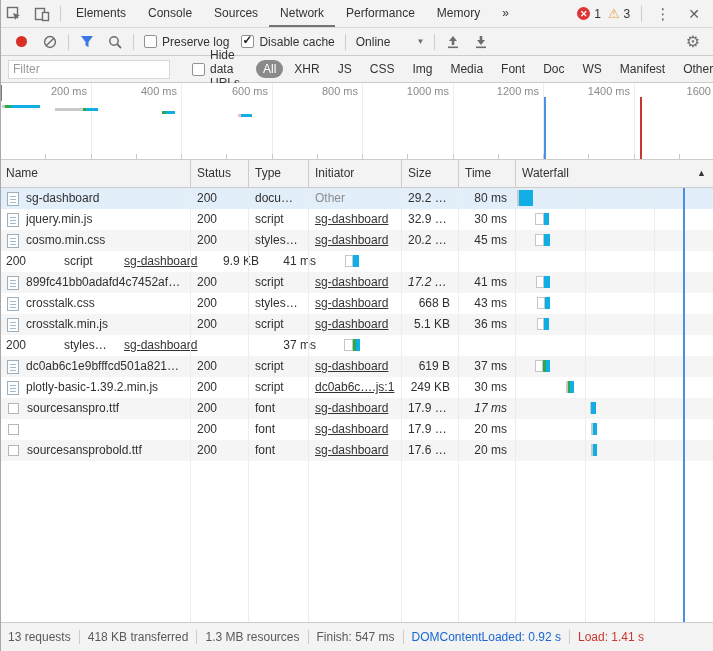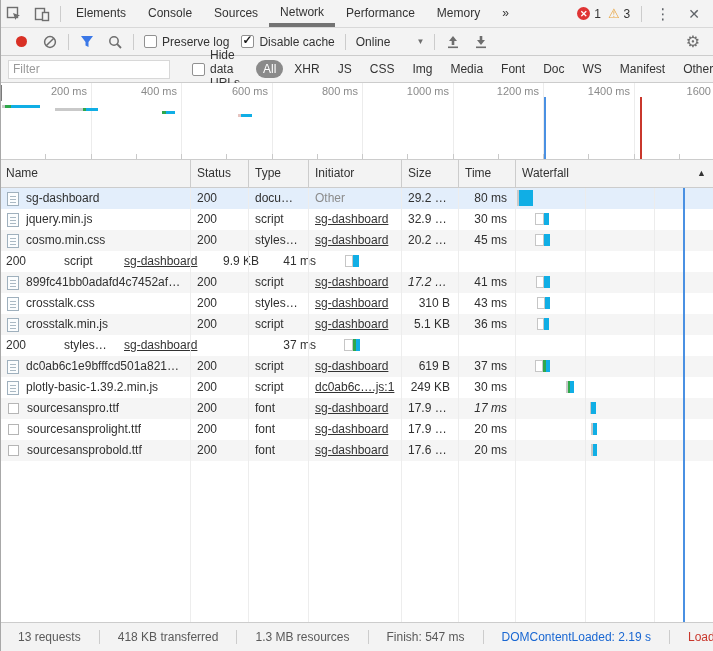--- a/index.html
+++ b/index.html
@@ -5,21 +5,21 @@
   html,body{margin:0;padding:0;background:#fff;}
   .dt{position:relative;width:713px;height:651px;background:#fff;overflow:hidden;
       font-family:"Liberation Sans",sans-serif;font-size:12px;color:#303030;}
   .left-edge{position:absolute;left:0;top:0;width:1px;height:651px;background:#a8a8a8;z-index:50;}
 
   
   .tabbar{position:absolute;top:0;left:0;width:713px;height:28px;background:#f3f3f3;
           border-bottom:1px solid #d8d8d8;box-sizing:border-box;display:flex;align-items:stretch;}
   .tbtn{width:28px;display:flex;align-items:center;justify-content:center;flex:none;}
   .tab{padding:0 11px;display:flex;align-items:center;color:#333;box-sizing:border-box;border-bottom:2px solid transparent;}
-  .tab.active{border-bottom:4px solid #737373;}
+  .tab.active{border-bottom:2px solid #737373;}
   .sep{width:1px;height:16px;background:#ccc;margin:auto 4px;flex:none;}
   .tab-right{margin-left:auto;display:flex;align-items:center;padding-right:4px;}
   .err-badge{width:13px;height:13px;border-radius:50%;background:#df3434;color:#fff;font-size:9px;
              display:flex;align-items:center;justify-content:center;font-weight:bold;}
   .badge-count{margin:0 7px 0 4px;color:#333;}
   .warn-glyph{color:#e8a33d;font-size:13px;line-height:13px;}
   .kebab{font-size:15px;color:#5f6368;padding:0 9px;letter-spacing:0;}
   .close-x{font-size:14px;color:#5f6368;padding:0 9px;}
 
   
@@ -80,21 +80,21 @@
   .wf-cell{position:relative;flex:none;box-sizing:border-box;}
   .wf-seg{position:absolute;top:4px;height:12px;box-sizing:border-box;}
   .wf-seg.wait{background:#fff;border:1px solid #c6c6c6;}
   .col-div{position:absolute;top:0;height:434px;width:1px;background:#ededed;pointer-events:none;}
   .wf-grid{position:absolute;top:0;height:434px;width:1px;background:#ececec;pointer-events:none;}
   .wf-dcl{position:absolute;top:0;height:434px;width:2px;background:#5b93e5;pointer-events:none;}
 
   
   .statusbar{position:absolute;top:622px;left:0;width:713px;height:29px;background:#f3f3f3;border-top:1px solid #ccc;
              box-sizing:border-box;display:flex;align-items:center;color:#5a5a5a;}
-  .sb-item{padding:0 18px;white-space:nowrap;}
+  .sb-item{padding:0 8px;white-space:nowrap;}
   .sb-sep{width:1px;height:14px;background:#ccc;flex:none;}
   svg{display:block;}
 </style>
 </head>
 <body>
 
 <div class="dt">
   <div class="left-edge"></div>
 
   <div class="tabbar">
@@ -335,21 +335,21 @@
         </div>
       </div>
       <div class="row">
         <div class="cell name-cell" style="width: 191px;">
           <span class="icon-doc"></span>
           <span class="name-text">crosstalk.css</span>
         </div>
         <div class="cell" style="width: 58px;">200</div>
         <div class="cell" style="width: 60px;">stylesh…</div>
         <div class="cell" style="width: 93px;"><span class="link">sg-dashboard</span></div>
-        <div class="cell num" style="width: 57px;">310 B</div>
+        <div class="cell num" style="width: 57px;">668 B</div>
         <div class="cell num" style="width: 57px;">43 ms</div>
         <div class="wf-cell" style="width: 197px;">
           <div class="wf-seg wait" style="left: 21px; width: 8px;"></div>
           <div class="wf-seg" style="left: 29px; width: 5px; background: rgb(16, 174, 229);"></div>
         </div>
       </div>
       <div class="row striped">
         <div class="cell name-cell" style="width: 191px;">
           <span class="icon-doc"></span>
           <span class="name-text">crosstalk.min.js</span>
@@ -419,21 +419,20 @@
         <div class="cell num" style="width: 57px;">17.9 KB</div>
         <div class="cell num" style="width: 57px; font-style: italic;">17 ms</div>
         <div class="wf-cell" style="width: 197px;">
           <div class="wf-seg" style="left: 74px; width: 1px; background: rgb(201, 201, 201);"></div>
           <div class="wf-seg" style="left: 75px; width: 5px; background: rgb(16, 174, 229);"></div>
         </div>
       </div>
       <div class="row">
         <div class="cell name-cell" style="width: 191px;">
           <span class="icon-font"></span>
-          <span class="name-text">sourcesansprolight.ttf</span>
         </div>
         <div class="cell" style="width: 58px;">200</div>
         <div class="cell" style="width: 60px;">font</div>
         <div class="cell" style="width: 93px;"><span class="link">sg-dashboard</span></div>
         <div class="cell num" style="width: 57px;">17.9 KB</div>
         <div class="cell num" style="width: 57px;">20 ms</div>
         <div class="wf-cell" style="width: 197px;">
           <div class="wf-seg" style="left: 75px; width: 2px; background: rgb(201, 201, 201);"></div>
           <div class="wf-seg" style="left: 77px; width: 4px; background: rgb(16, 174, 229);"></div>
         </div>
@@ -466,17 +465,17 @@
 
   <div class="statusbar" id="statusbar">
       <span class="sb-item">13 requests</span>
       <div class="sb-sep"></div>
       <span class="sb-item">418 KB transferred</span>
       <div class="sb-sep"></div>
       <span class="sb-item">1.3 MB resources</span>
       <div class="sb-sep"></div>
       <span class="sb-item">Finish: 547 ms</span>
       <div class="sb-sep"></div>
-      <span class="sb-item" style="color: rgb(25, 103, 210);">DOMContentLoaded: 2.19 s</span>
+      <span class="sb-item" style="color: rgb(25, 103, 210);">DOMContentLoaded: 0.92 s</span>
       <div class="sb-sep"></div>
       <span class="sb-item" style="color: rgb(201, 55, 44);">Load: 1.41 s</span>
     </div>
 </div>
 
 </body></html>

